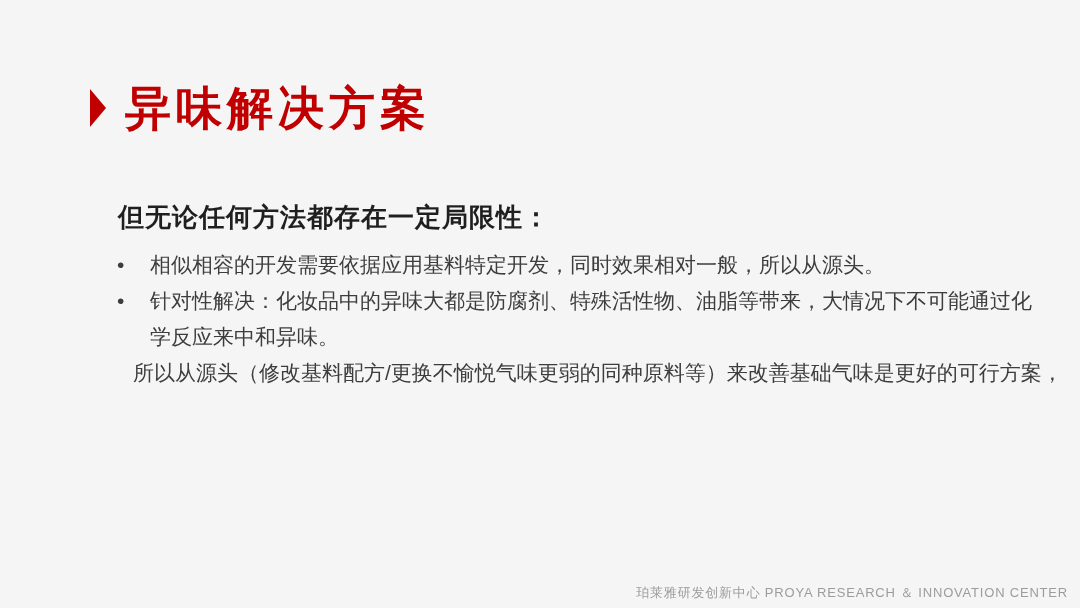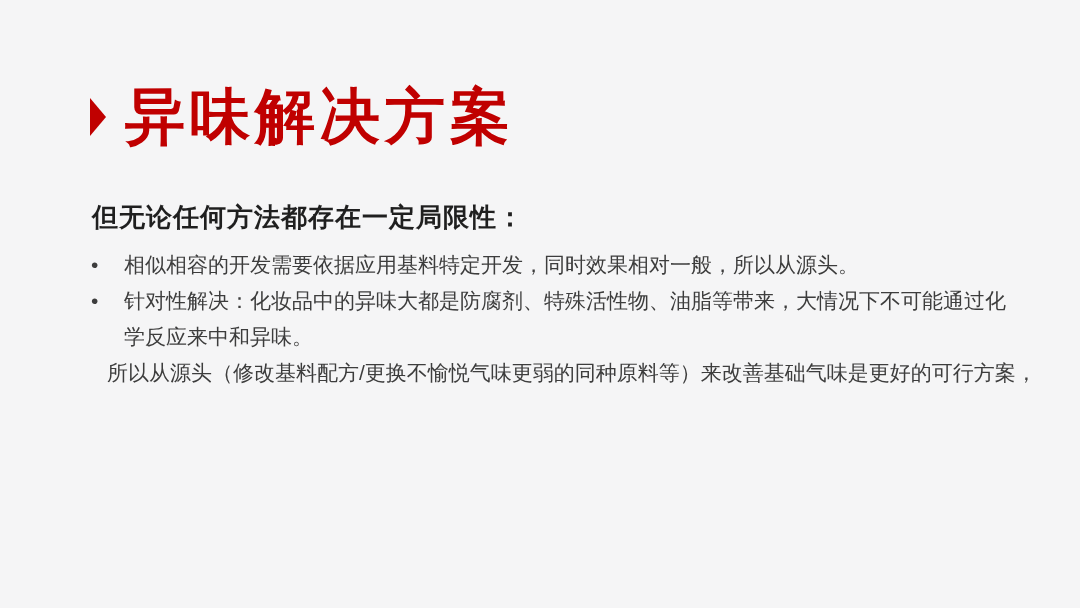--- a/index.html
+++ b/index.html
@@ -22,31 +22,31 @@
     gap: 19px;
   }
   .title-marker {
     width: 0; height: 0;
     border-left: 16px solid #c00000;
     border-top: 19px solid transparent;
     border-bottom: 19px solid transparent;
     flex: 0 0 auto;
   }
   .page-title {
-    font-size: 60px;
+    font-size: 46px;
     font-weight: bold;
     color: #c00000;
     letter-spacing: 5px;
     line-height: 1.15;
     white-space: nowrap;
   }
   
   .content {
     position: absolute;
-    left: 85px; top: 200px;
+    left: 111px; top: 200px;
     width: 930px;
   }
   .section-heading {
     font-size: 26px;
     font-weight: bold;
     color: #1f1f1f;
     letter-spacing: 1px;
     line-height: 34px;
     margin: 0 0 13px 7px;
     white-space: nowrap;
@@ -109,14 +109,15 @@
       <li>
         <span>针对性解决：化妆品中的异味大都是防腐剂、特殊活性物、油脂等带来，大情况下不可能通过化学反应来中和异味。</span>
       </li>
     </ul>
 
     <p class="para">
       <span class="pline">所以从源头（修改基料配方/更换不愉悦气味更弱的同种原料等）来改善基础气味是更好的可行方案，</span>
     </p>
   </div>
 
+  <div class="footer">珀莱雅研发创新中心 PROYA RESEARCH ＆ INNOVATION CENTER</div>
 
 </div>
 
 </body></html>

